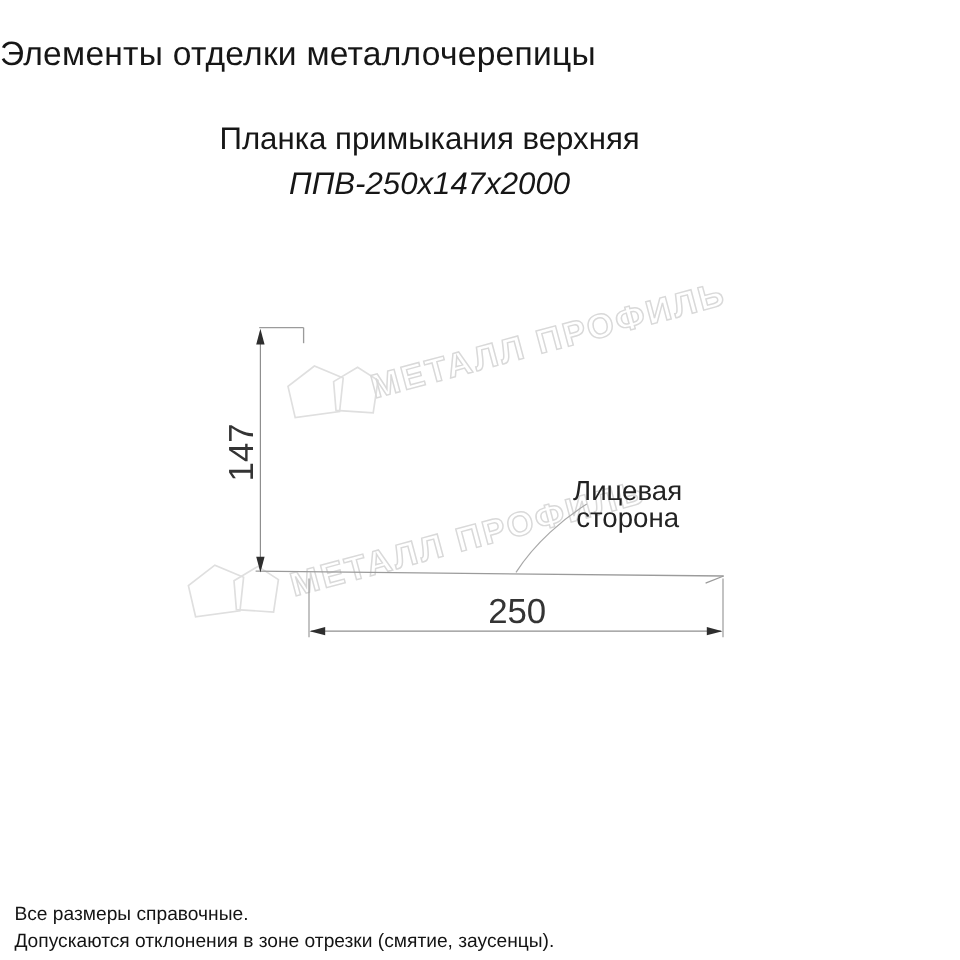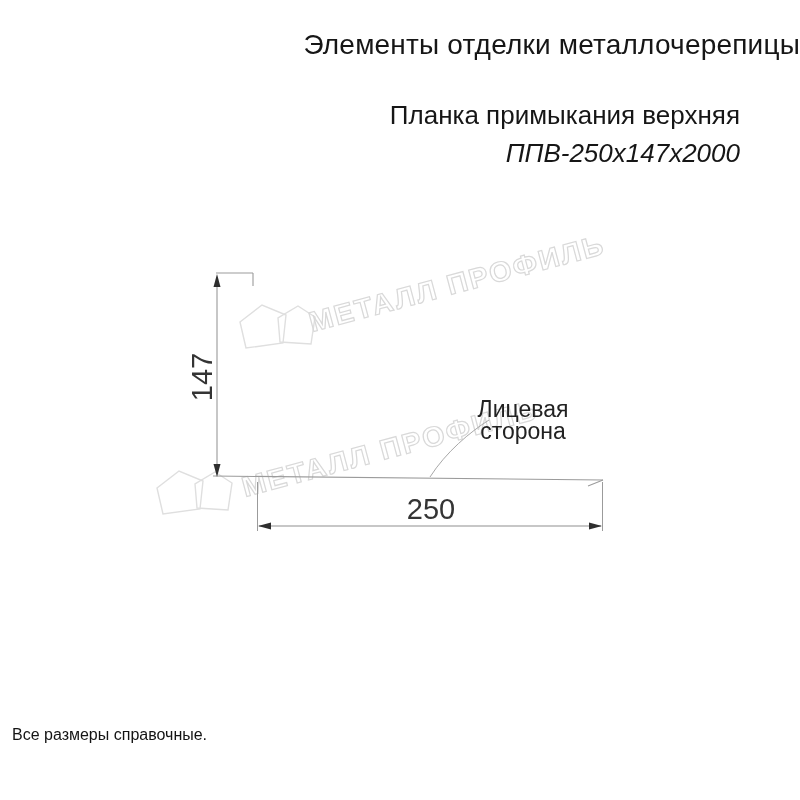--- a/index.html
+++ b/index.html
@@ -3,32 +3,32 @@
 <meta charset="utf-8">
 <style>
   html,body{margin:0;padding:0;}
   body{
     width:800px;height:800px;position:relative;background:#ffffff;
     font-family:"Liberation Sans","DejaVu Sans",sans-serif;
     color:#1a1a1a;overflow:hidden;
   }
   .title{
     position:absolute;top:29px;left:0;width:800px;
-    text-align:right;font-size:28px;font-weight:400;color:#161616;
+    text-align:left;font-size:28px;font-weight:400;color:#161616;
     letter-spacing:0.2px;
   }
   .subtitle{
-    position:absolute;left:0;width:716px;text-align:right;
-    font-size:26px;font-weight:400;color:#161616;margin-left:24px;
+    position:absolute;left:0;width:716px;text-align:center;
+    font-size:26px;font-weight:400;color:#161616;
   }
   .subtitle.line1{top:100px;}
   .subtitle.line2{top:138px;font-style:italic;}
   .drawing{position:absolute;top:0;left:0;}
   .footer{
-    position:absolute;left:12px;top:724px;
+    position:absolute;left:12px;top:752px;
     font-size:16px;line-height:22px;color:#141414;
   }
   svg text.dim{
     font-family:"Liberation Sans","DejaVu Sans",sans-serif;
     font-size:29px;fill:#343434;
   }
   svg text.facelabel{
     font-family:"Liberation Sans","DejaVu Sans",sans-serif;
     font-size:23px;fill:#222222;
   }
@@ -89,13 +89,14 @@
   </g>
 
   <g>
     <text class="facelabel" x="523" y="417" text-anchor="middle">Лицевая</text>
     <text class="facelabel" x="523" y="439" text-anchor="middle">сторона</text>
   </g>
 </svg>
 
 <div class="footer">
   <div>Все размеры справочные.</div>
+  <div>Допускаются отклонения в зоне отрезки (смятие, заусенцы).</div>
 </div>
 
 </body></html>

